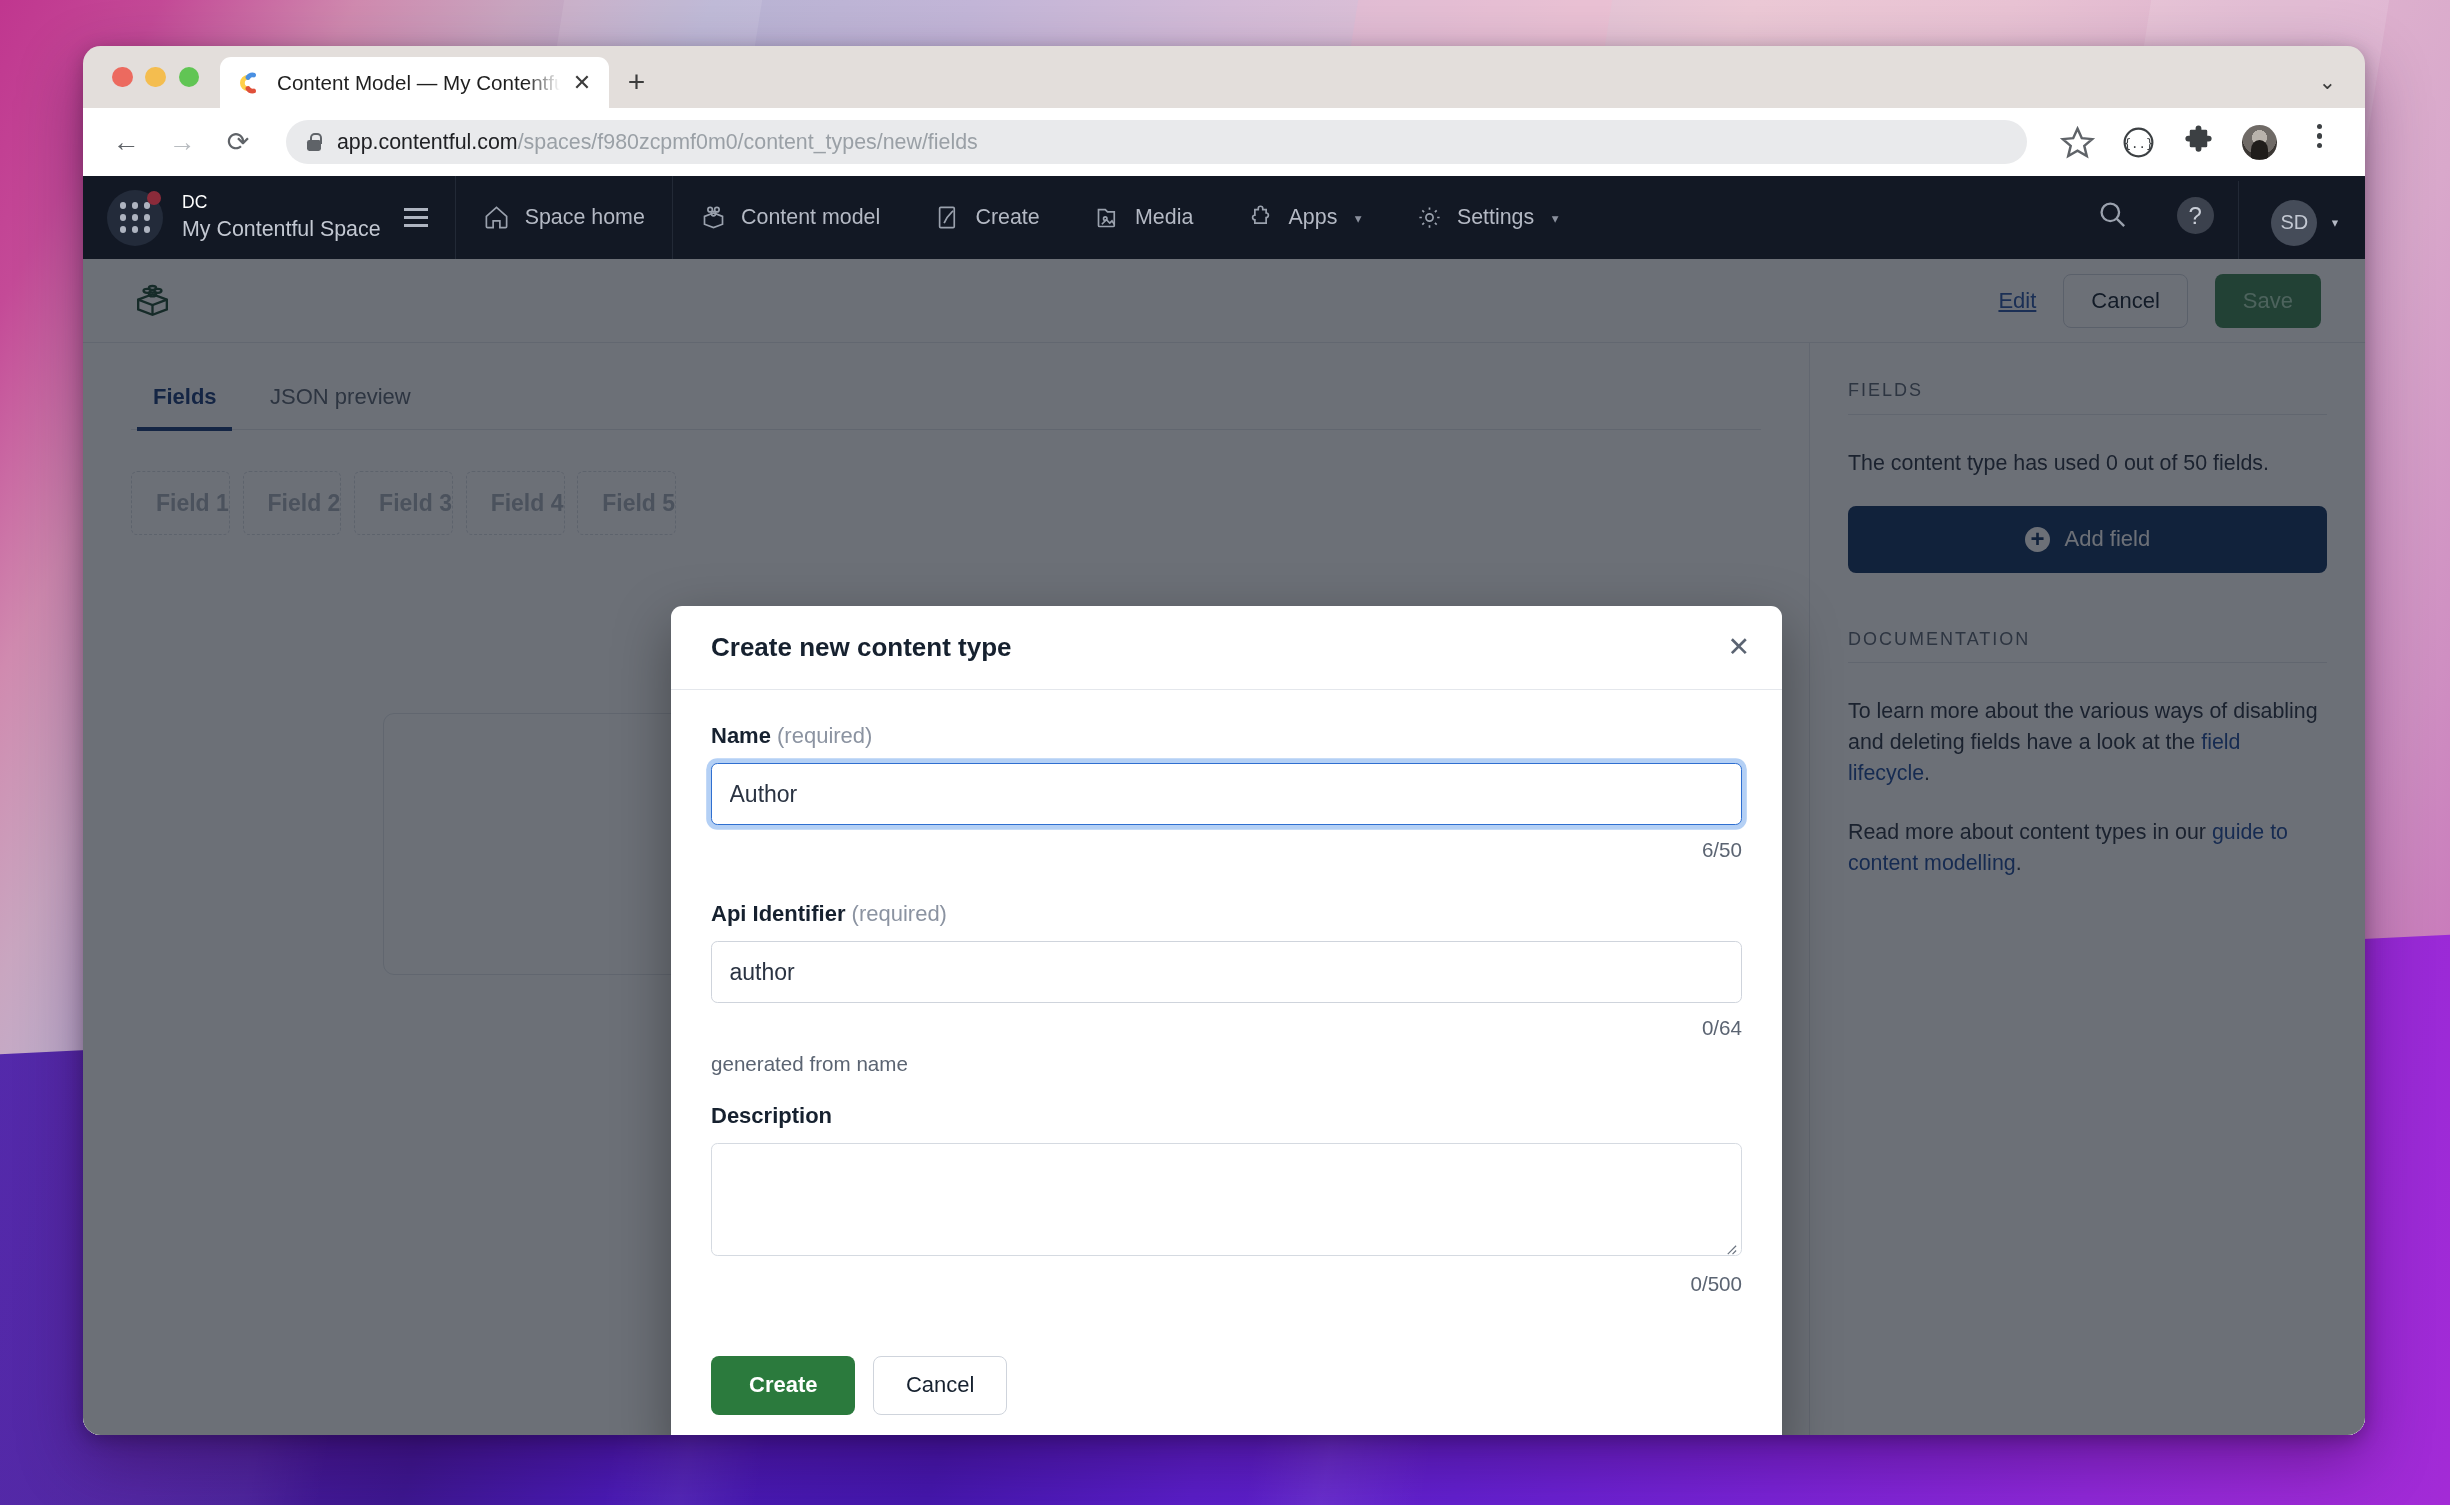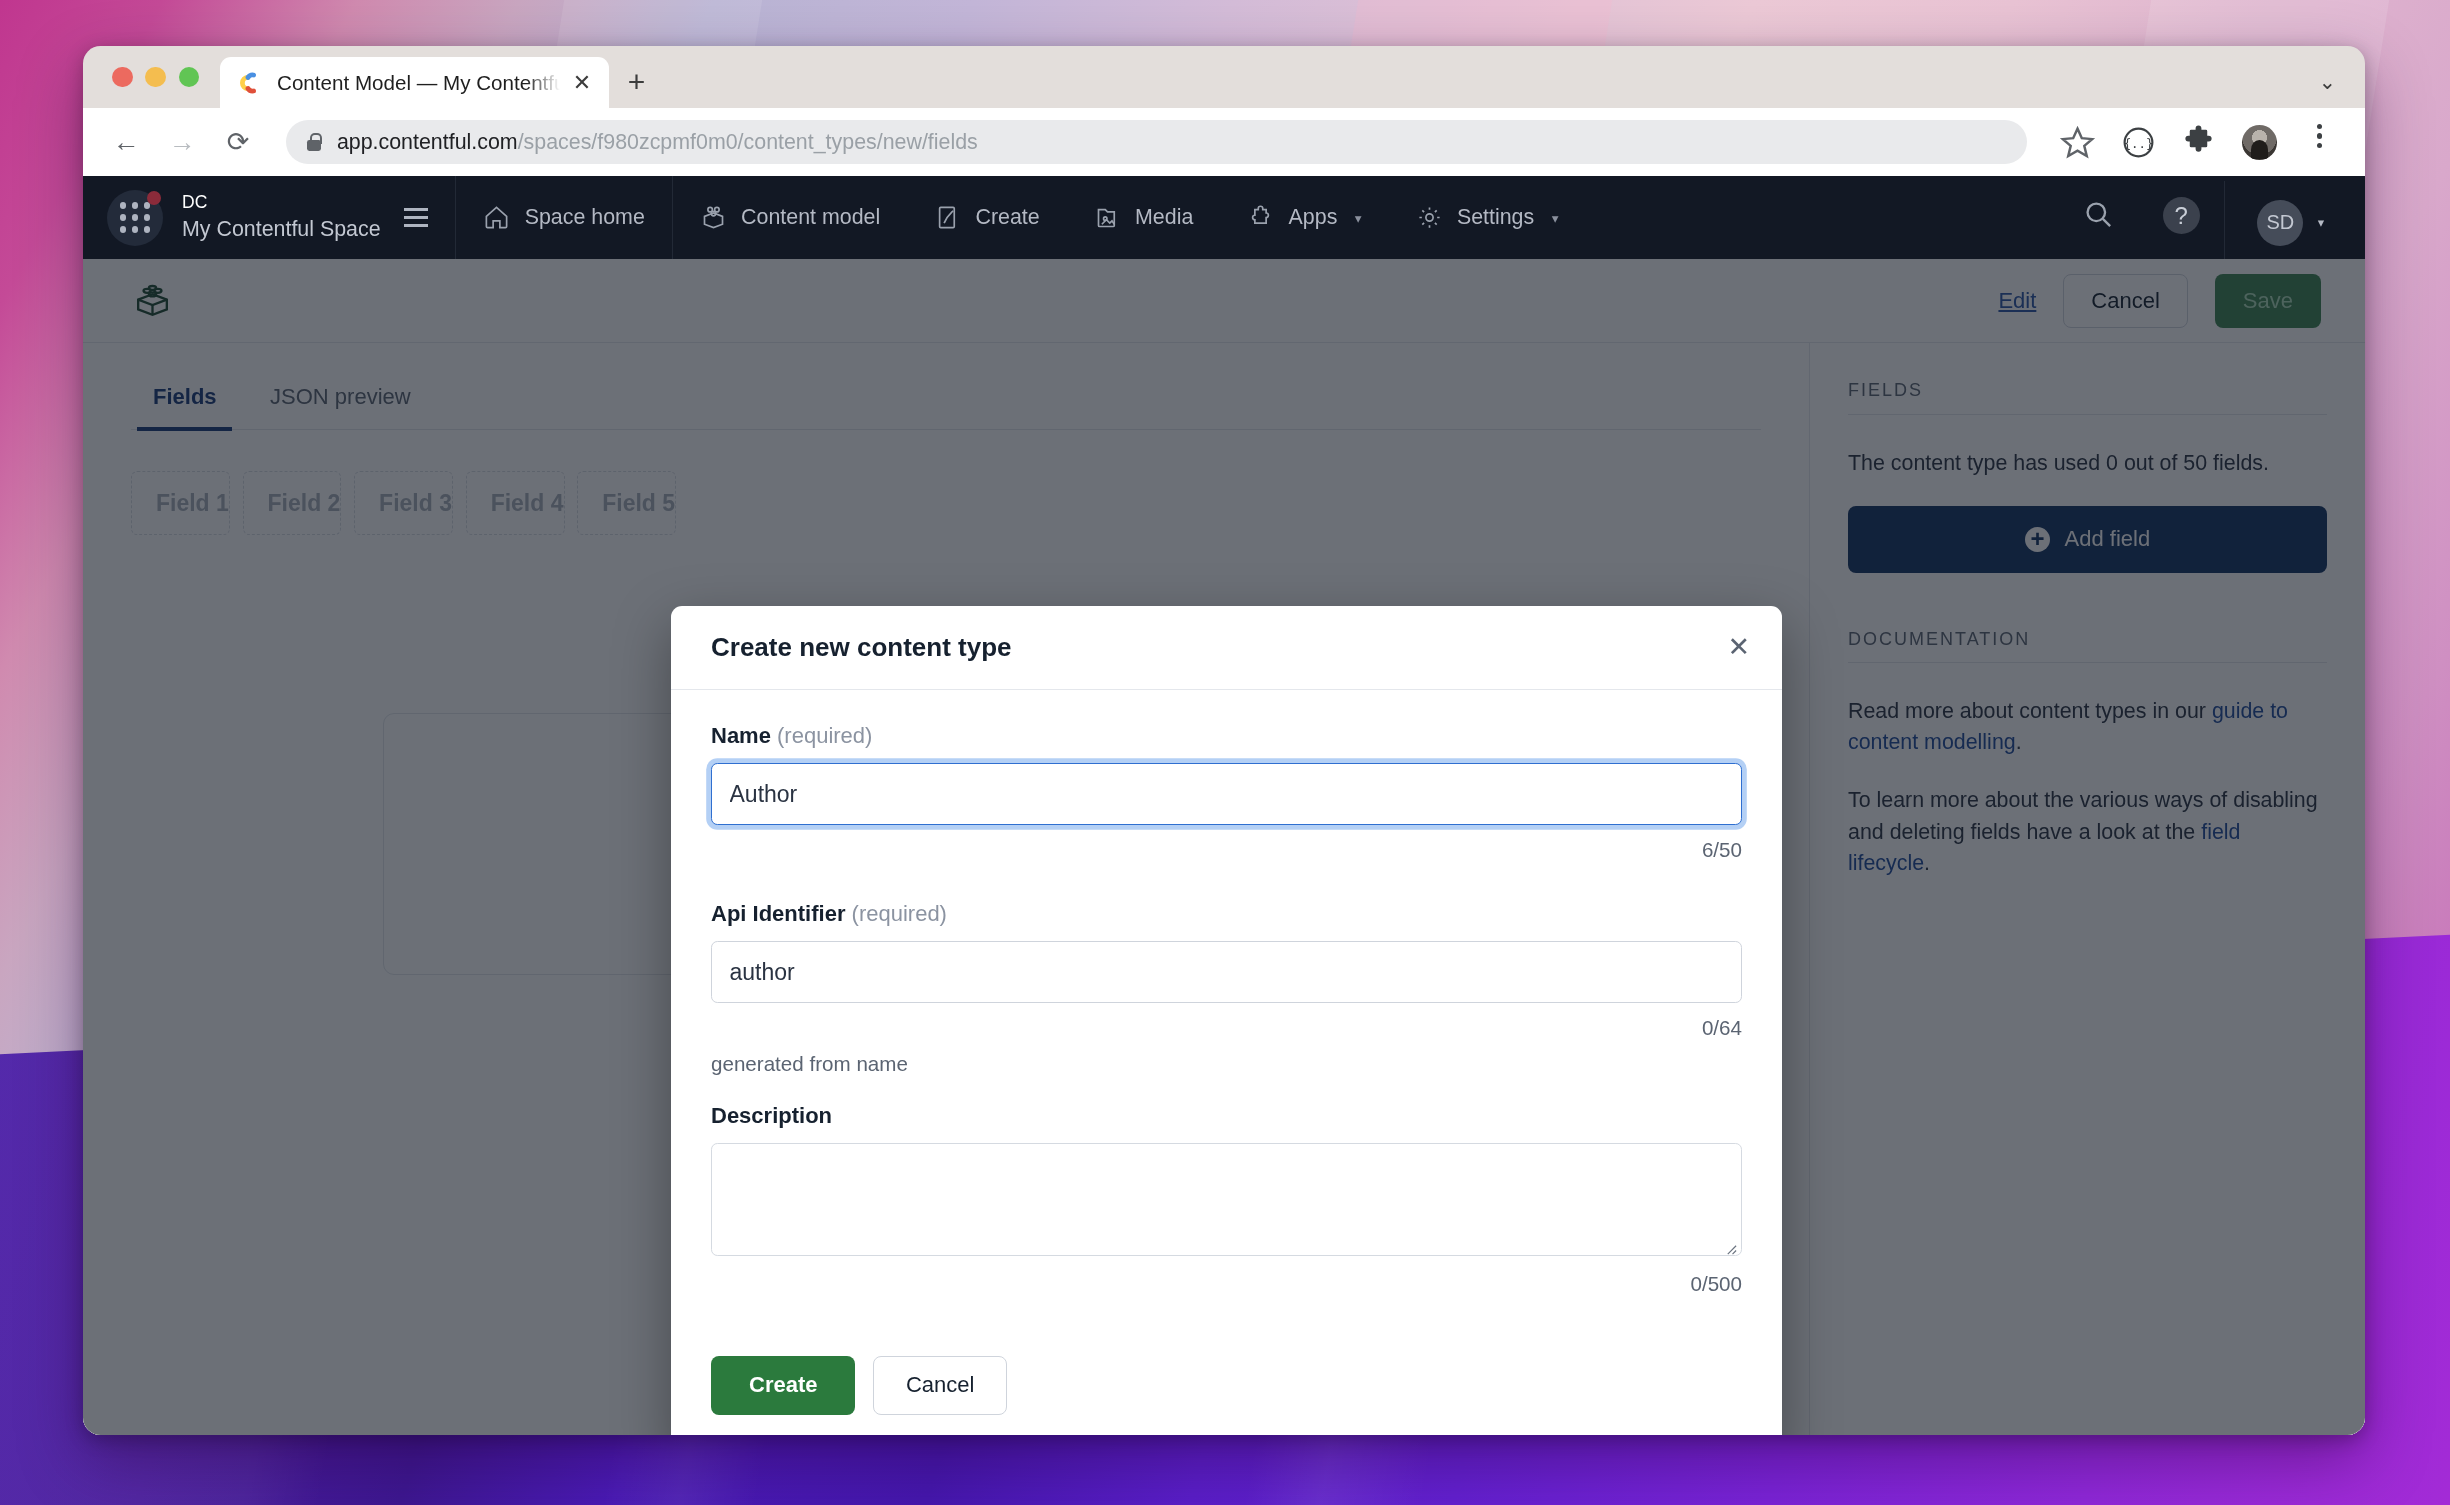--- a/index.html
+++ b/index.html
@@ -145,21 +145,21 @@
   }
   .nav-item:first-child { border-right: 0.8px solid #222936; }
   .nav-item .caret { font-size: 13.5px; color: #8a909d; margin-left: 3.2px; }
   .nav-right { margin-left: auto; display: flex; align-items: center; height: 100%; }
   .nav-ico { width: 41px; height: 41px; margin: 0 20.6px; position: relative; }
   .help-circle {
     width: 37px; height: 37px; border-radius: 50%; background: #3b414d;
     color: #c9ced7; font-size: 24px; display: flex; align-items: center; justify-content: center;
   }
   .nav-user {
-    display: flex; align-items: center; gap: 14.3px; padding: 0 41px 0 32px;
+    display: flex; align-items: center; gap: 14.3px; padding: 0 27px 0 32px;
     height: 100%; border-left: 0.8px solid #222936; margin-top: 10px;
   }
   .user-av {
     width: 46px; height: 46px; border-radius: 50%; background: #454c59;
     color: #c3c8d2; font-size: 20px; display: flex; align-items: center; justify-content: center;
   }
 
   .workbench { flex: 1; position: relative; display: flex; flex-direction: column; background: #fff; }
   .wb-header {
     height: 84px; flex: none; border-bottom: 0.8px solid #e5e8ed;
@@ -461,22 +461,22 @@
         </div>
 
         <div class="wb-side">
           <div class="side-h">FIELDS</div>
           <div class="side-p">The content type has used 0 out of 50 fields.</div>
           <div class="btn-addfield">
             <span class="plus-circle">+</span>
             <span>Add field</span>
           </div>
           <div class="side-h second">DOCUMENTATION</div>
+          <div class="side-p"><span>To learn more about the various ways of disabling and deleting fields have a look at the </span><span class="side-link">field lifecycle</span><span>.</span></div>
           <div class="side-p"><span>Read more about content types in our </span><span class="side-link">guide to content modelling</span><span>.</span></div>
-          <div class="side-p"><span>To learn more about the various ways of disabling and deleting fields have a look at the </span><span class="side-link">field lifecycle</span><span>.</span></div>
         </div>
       </div>
 
       <div class="overlay"></div>
 
       <div class="modal">
         <div class="modal-head">
           <span class="modal-title">Create new content type</span>
           <span class="modal-x">✕</span>
         </div>

